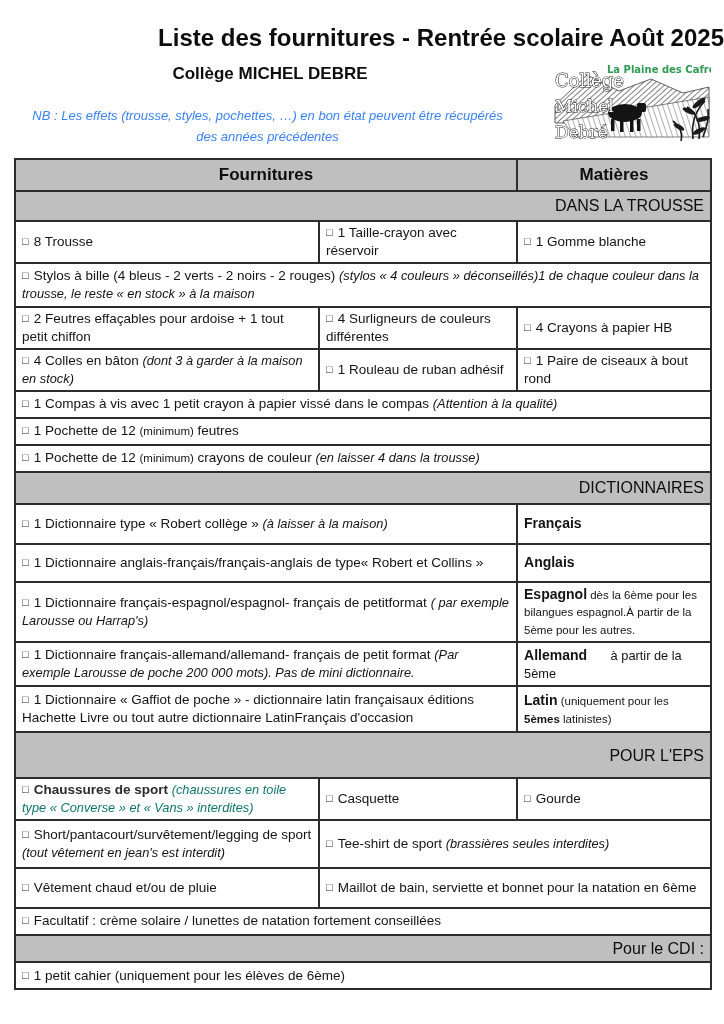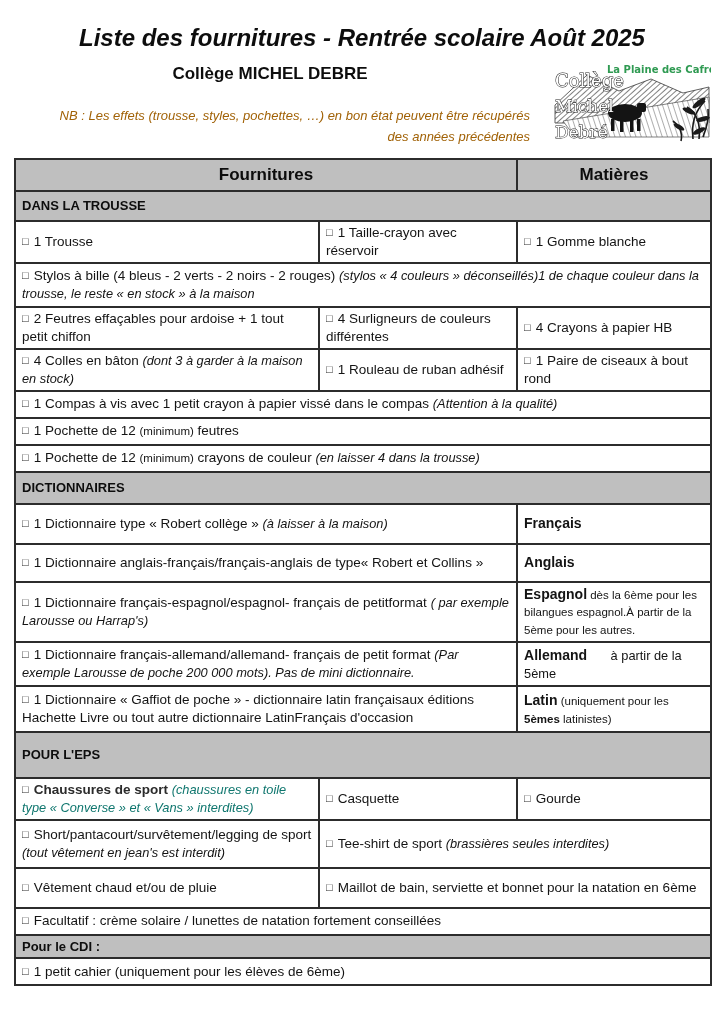--- a/index.html
+++ b/index.html
@@ -7,48 +7,48 @@
   .page {
     position: relative;
     width: 724px; height: 1024px;
     background: #ffffff;
     font-family: "Liberation Sans", "DejaVu Sans", sans-serif;
     color: #141414;
     overflow: hidden;
   }
   .title {
     position: absolute; top: 24px; left: 0; width: 100%;
-    margin: 0; text-align: center;
-    font-size: 24px; font-weight: bold; color: #0d0d0d; font-style: italic;
+    margin: 0; text-align: right;
+    font-size: 24px; font-weight: bold; color: #0d0d0d;
   }
   .school {
     position: absolute; top: 64px; left: 0; width: 540px;
     text-align: center; font-size: 17px; font-weight: bold; color: #0d0d0d;
   }
   .nb {
     position: absolute; top: 106px; left: 5px; width: 525px;
-    text-align: right; font-style: italic; font-size: 13px;
-    line-height: 1.6; color: #a16207;
+    text-align: center; font-style: italic; font-size: 13px;
+    line-height: 1.6; color: #3b82f6;
   }
   .logo { position: absolute; top: 61px; right: 13px; width: 158px; height: 85px; }
 
   table.supplies {
     position: absolute; top: 158px; left: 14px;
     width: 696px; border-collapse: collapse; table-layout: fixed;
   }
   .supplies th, .supplies td {
     border: 2px solid #2c2c2c;
     padding: 2px 6px;
     font-size: 13.5px;
     vertical-align: middle;
     line-height: 1.32;
     overflow: hidden;
   }
   tr.head th { background: #bfbfbf; font-size: 17px; font-weight: bold; text-align: center; color: #0d0d0d; }
-  tr.section td { background: #bfbfbf; font-weight: bold; text-align: left; font-size: 13px; color: #0d0d0d; }
+  tr.section td { background: #bfbfbf; font-weight: normal; text-align: right; font-size: 16px; color: #0d0d0d; }
   .cb { font-size: 11px; margin-right: 5px; position: relative; top: -1px; color: #2a2a2a; }
   .note { font-style: italic; font-size: 12.8px; }
   .note-gray { font-style: italic; font-size: 12.8px; color: #0f766e; }
   .small { font-size: 11.5px; }
   .semibold { font-weight: bold; color: #2b2b2b; }
   td.subject { }
   .subj { font-weight: bold; font-size: 14px; }
   .subj-note { font-size: 11.5px; }
   .subj-note-md { font-size: 12.8px; margin-left: 20px; }
   .subj-bold-sm { font-size: 11.5px; font-weight: bold; }
@@ -122,21 +122,21 @@
         <tr class="head" style="height:32px">
       <th colspan="2">Fournitures</th>
       <th>Matières</th>
     </tr>
 
     <tr class="section" style="height:30px">
       <td colspan="3">DANS LA TROUSSE</td>
     </tr>
 
     <tr style="height:38px">
-      <td><span class="cb">□</span><span>1 Trousse</span></td>
+      <td><span class="cb">□</span><span>8 Trousse</span></td>
       <td><span class="cb">□</span><span>1 Taille-crayon avec réservoir</span></td>
       <td><span class="cb">□</span><span>1 Gomme blanche</span></td>
     </tr>
 
     <tr style="height:44px">
       <td colspan="3"><span class="cb">□</span><span>Stylos à bille (4 bleus - 2 verts - 2 noirs - 2 rouges) </span><span class="note">(stylos « 4 couleurs » déconseillés)1 de chaque couleur dans la trousse, le reste « en stock » à la maison</span></td>
     </tr>
 
     <tr style="height:42px">
       <td><span class="cb">□</span><span>2 Feutres effaçables pour ardoise + 1 tout petit chiffon</span></td>

